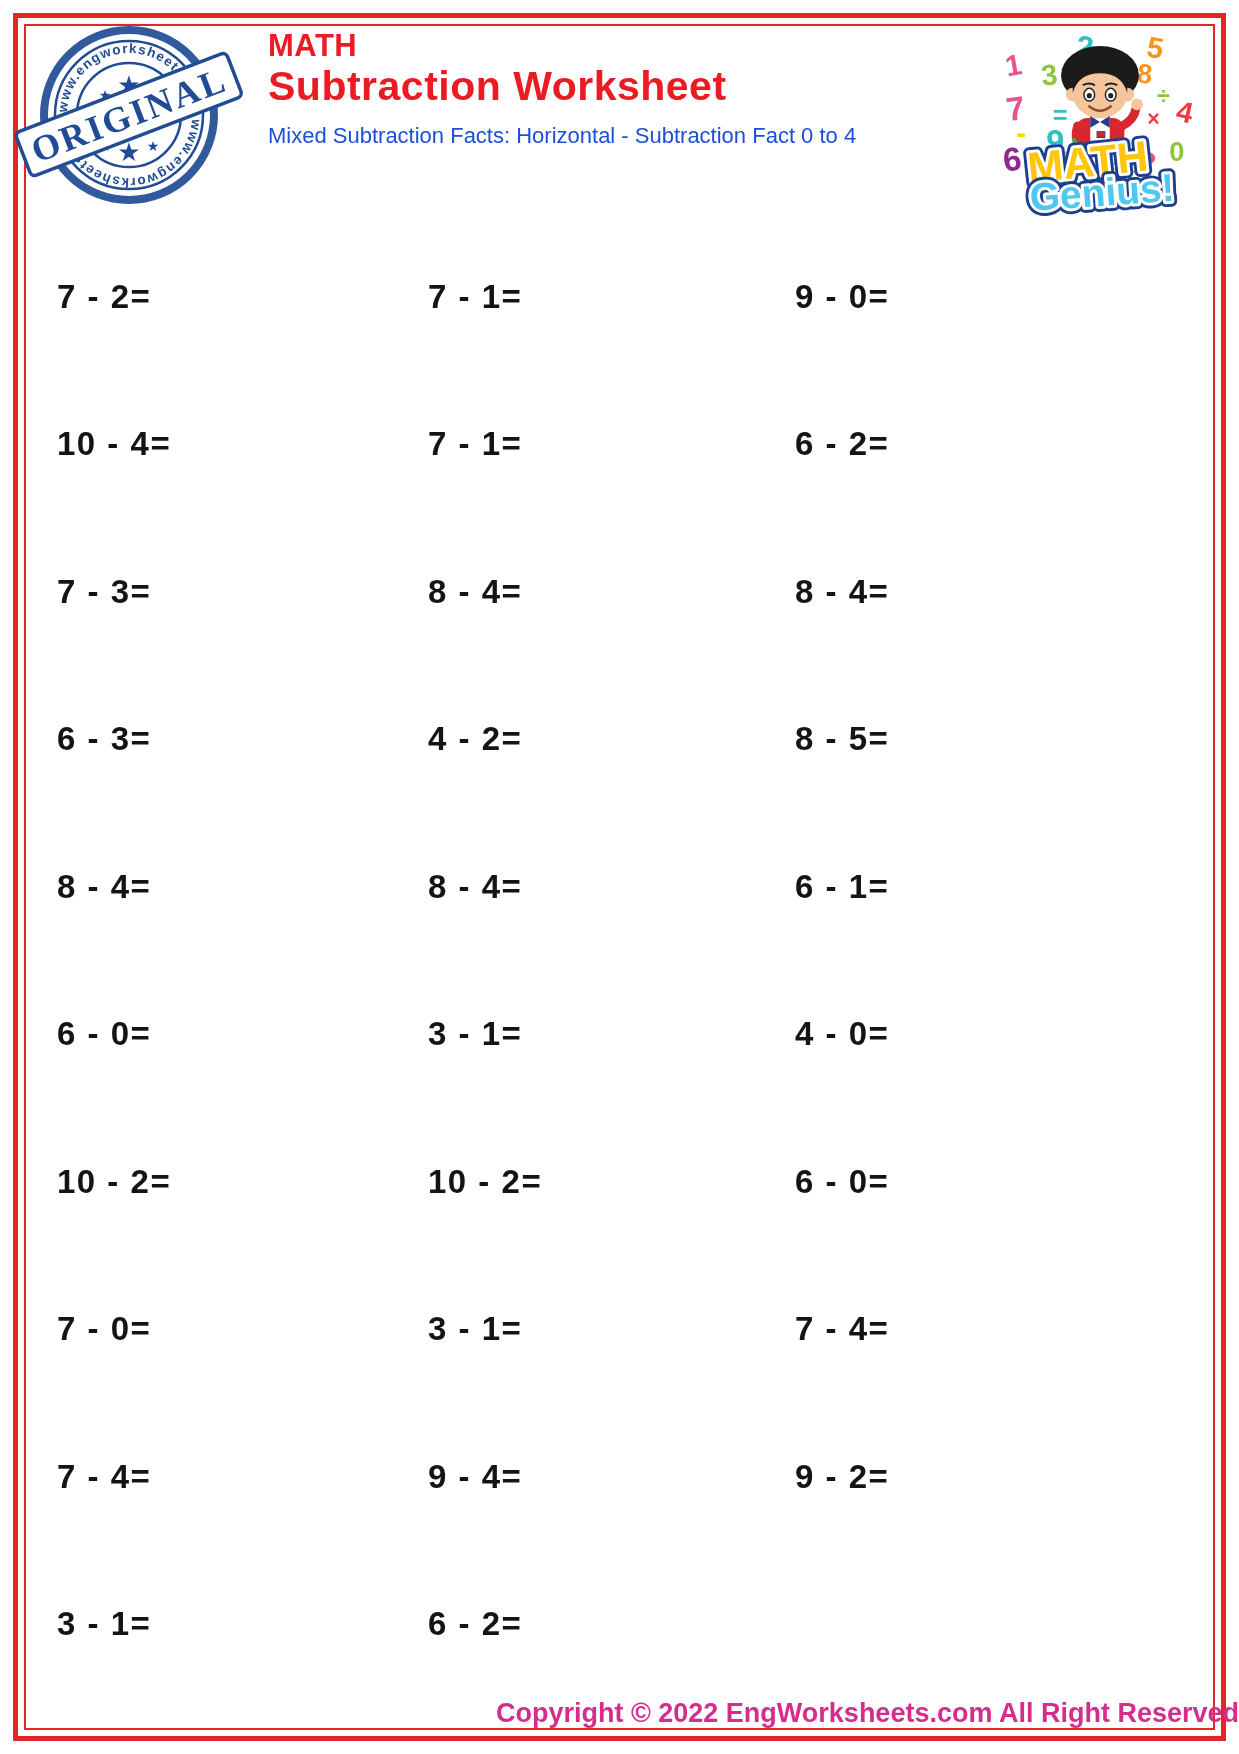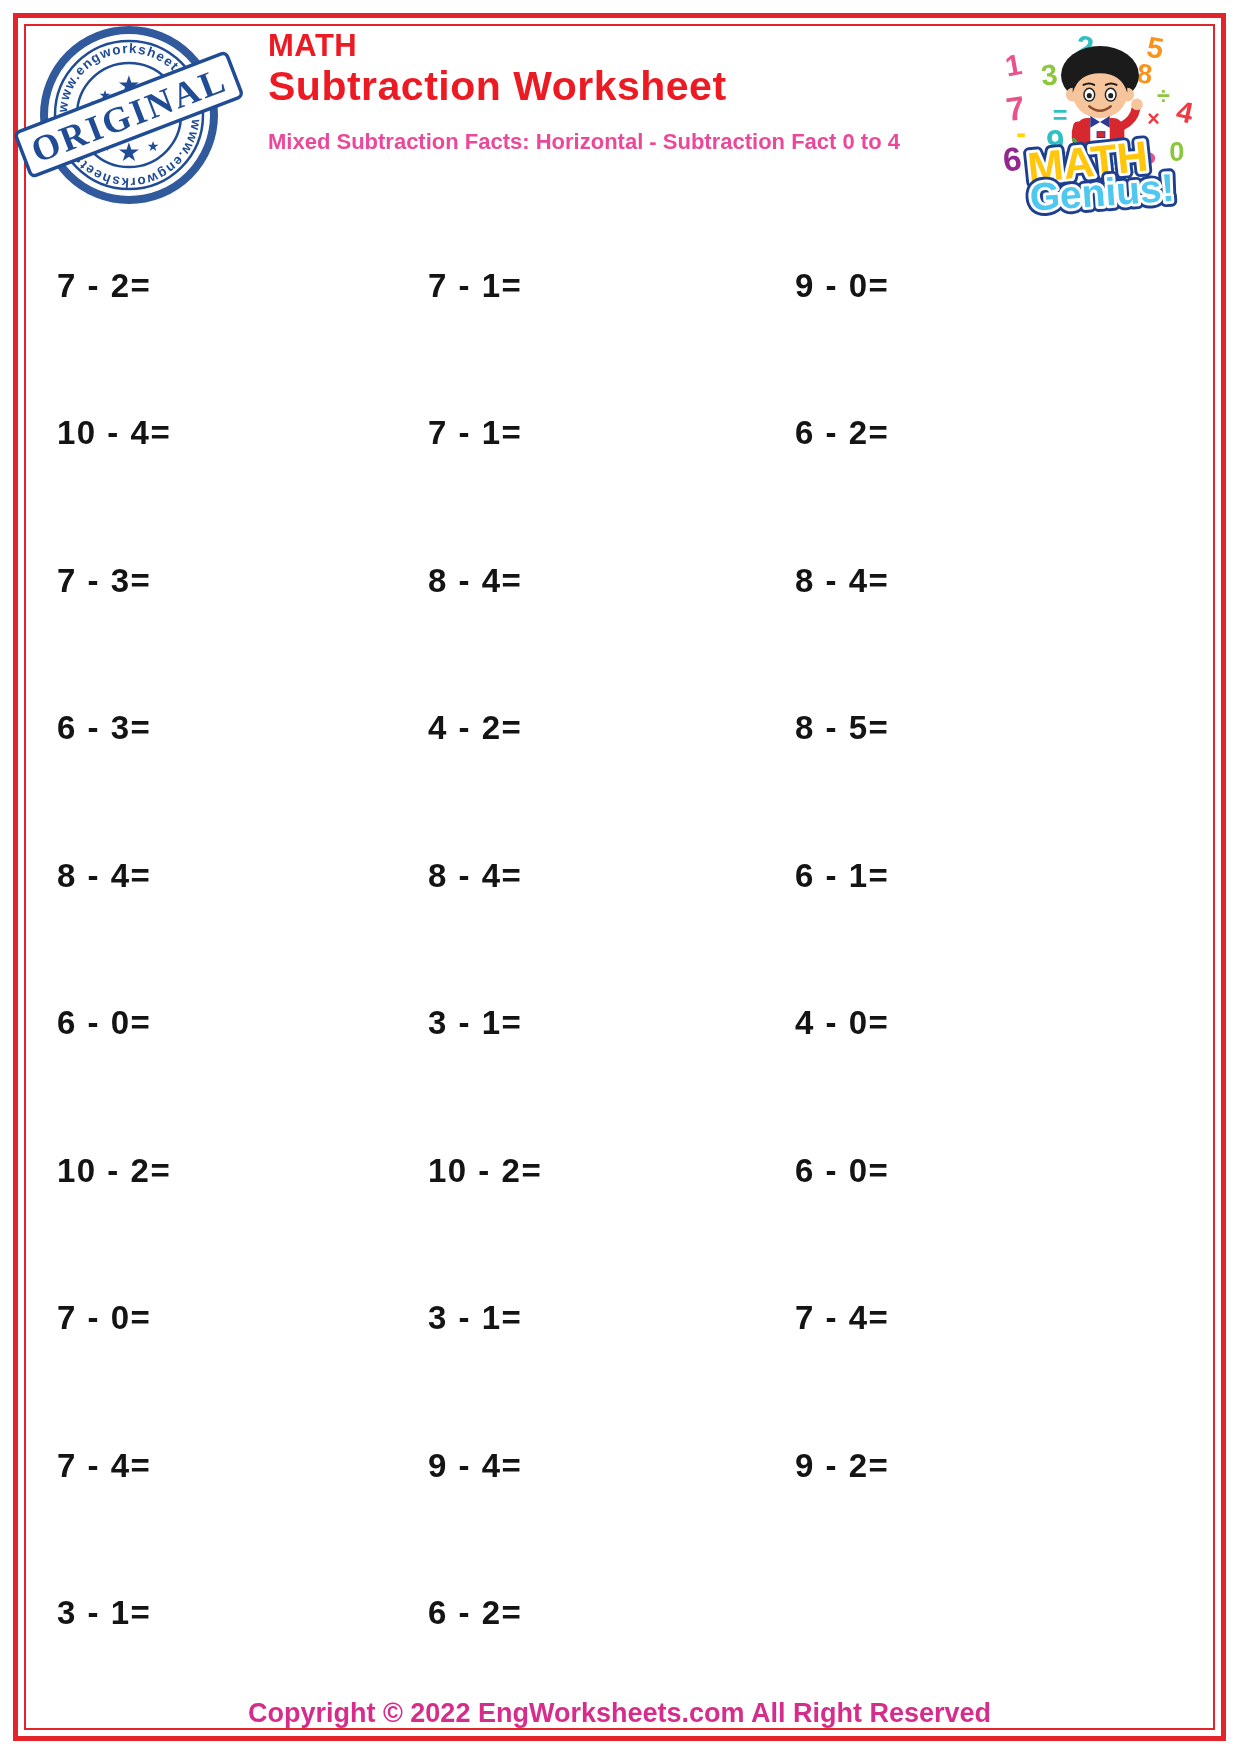--- a/index.html
+++ b/index.html
@@ -23,38 +23,38 @@
   }
   .stamp{position:absolute;left:26px;top:20px;width:206px;height:196px;}
   .header-titles{position:absolute;left:268px;top:30px;width:700px;}
   .title-math{
     color:#ec1b23;font-size:31px;font-weight:bold;line-height:1;letter-spacing:0.5px;
   }
   .title-main{
     color:#ec1b23;font-size:41px;font-weight:bold;line-height:1;margin-top:5px;letter-spacing:0.5px;
   }
   .subtitle{
-    color:#ec4899;font-size:22px;font-weight:bold;line-height:1;margin-top:24px;
+    color:#1d4ed8;font-size:22px;font-weight:normal;line-height:1;margin-top:18px;
   }
   .logo{position:absolute;left:988px;top:24px;width:224px;height:192px;}
   .problems{
-    position:absolute;left:57px;top:212px;width:1125px;
+    position:absolute;left:57px;top:223px;width:1125px;
     display:grid;
     grid-template-columns:371px 367px 1fr;
     grid-auto-rows:147.5px;
   }
   .problem{
     display:flex;align-items:center;
     font-size:33px;font-weight:bold;color:#141414;
     letter-spacing:1.5px;
     font-family:"Liberation Sans",sans-serif;
   }
   .footer{
     position:absolute;left:0;right:0;top:1698px;
-    text-align:center;
+    text-align:right;
     color:#d62d8c;font-size:27px;font-weight:bold;
   }
   svg{overflow:visible;}
 </style>
 </head>
 <body>
 
 <div class="page">
 
   <div class="border-outer"></div>

